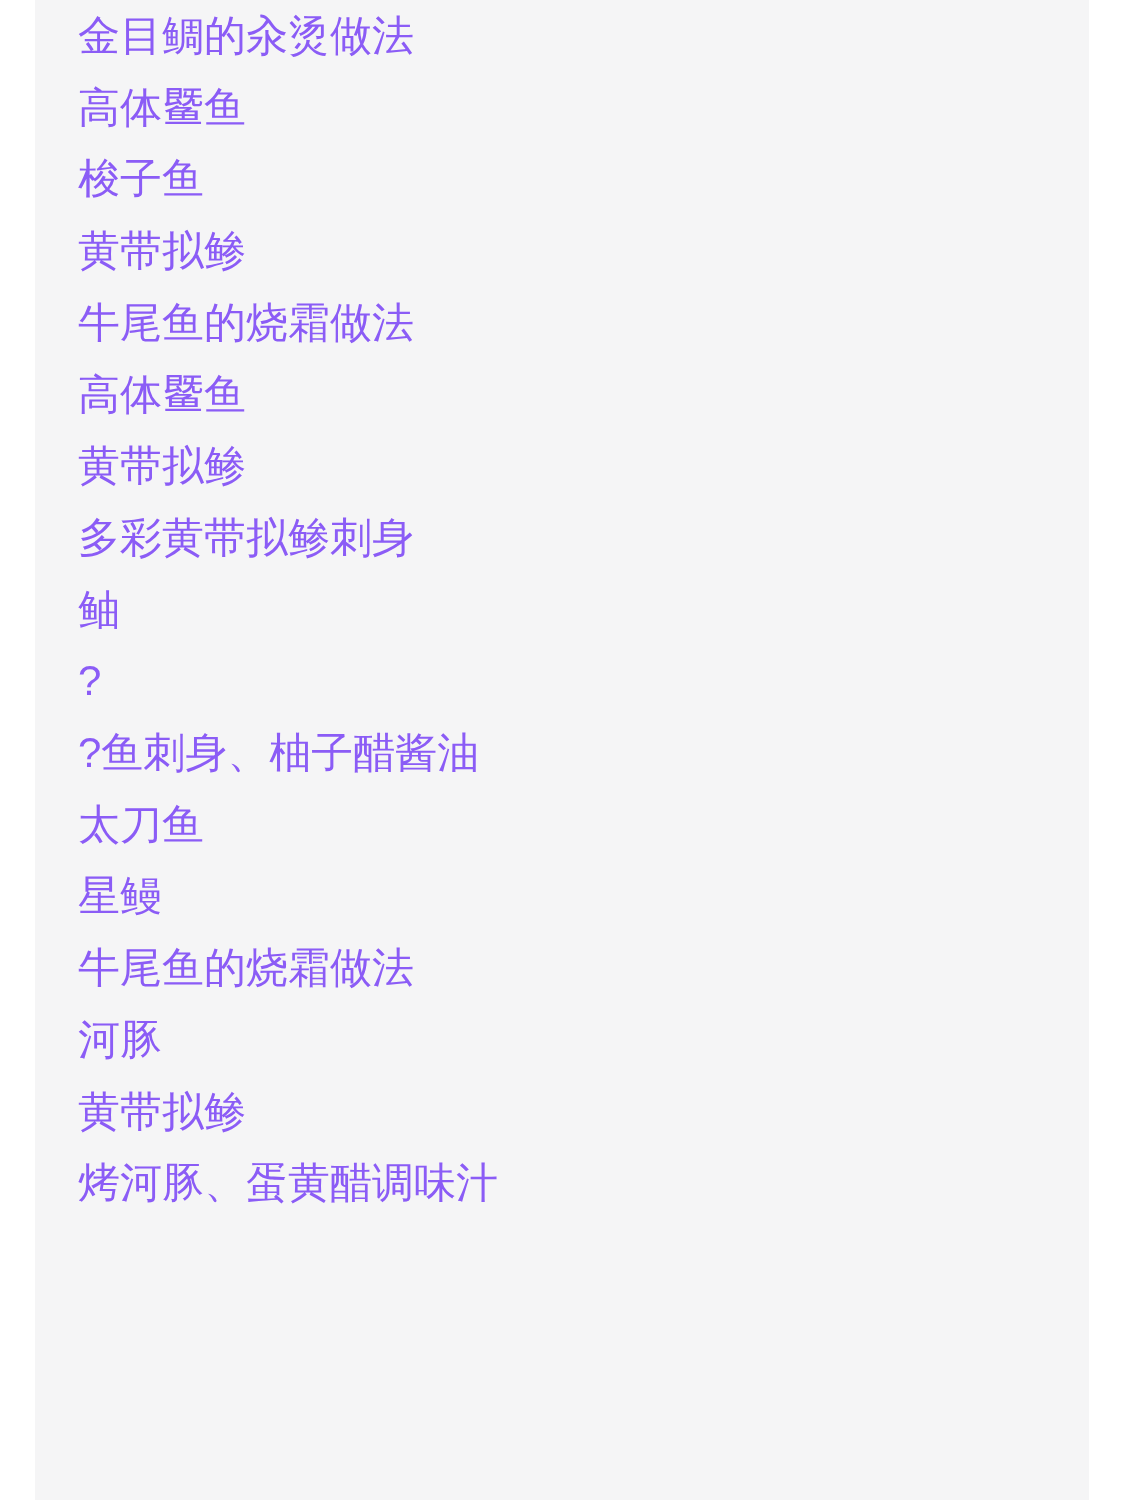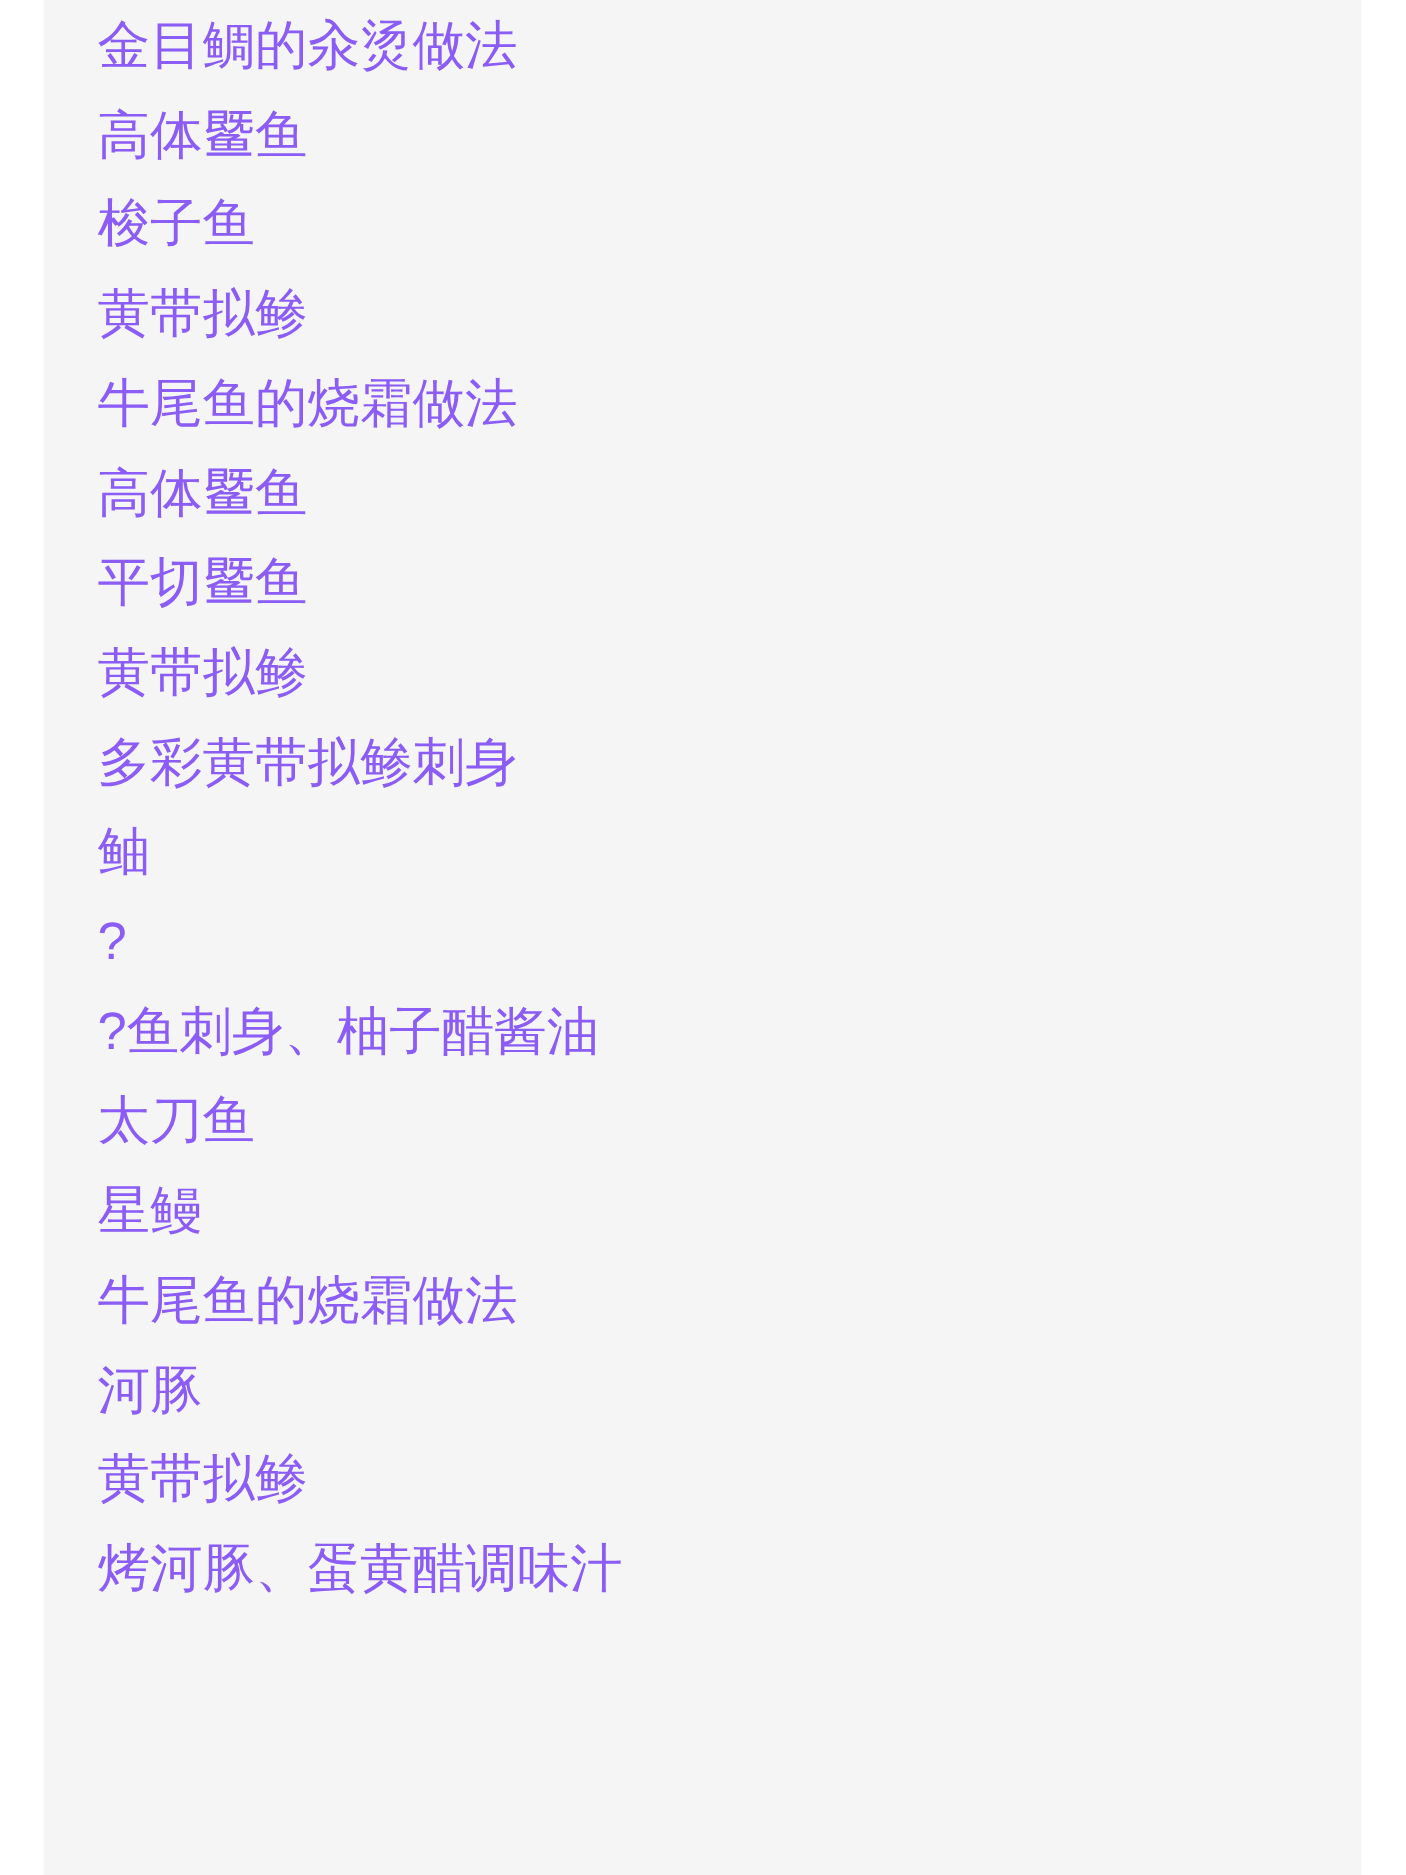--- a/index.html
+++ b/index.html
@@ -45,21 +45,20 @@
 
 <div class="stage" style="background: rgb(255, 255, 255);">
   <div class="page-content" style="background: rgb(245, 245, 246);">
     <ul class="entry-list" id="entry-list" style="color: rgb(27, 27, 29);">
         <li class="entry">金目鲷的汆烫做法</li>
         <li class="entry">高体𬶨鱼</li>
         <li class="entry">梭子鱼</li>
         <li class="entry">黄带拟鲹</li>
         <li class="entry">牛尾鱼的烧霜做法</li>
         <li class="entry">高体𬶨鱼</li>
-        <li class="entry">平切𬶨鱼</li>
         <li class="entry">黄带拟鲹</li>
         <li class="entry">多彩黄带拟鲹刺身</li>
         <li class="entry">鲉</li>
         <li class="entry">?</li>
         <li class="entry">?鱼刺身、柚子醋酱油</li>
         <li class="entry">太刀鱼</li>
         <li class="entry">星鳗</li>
         <li class="entry">牛尾鱼的烧霜做法</li>
         <li class="entry">河豚</li>
         <li class="entry">黄带拟鲹</li>

